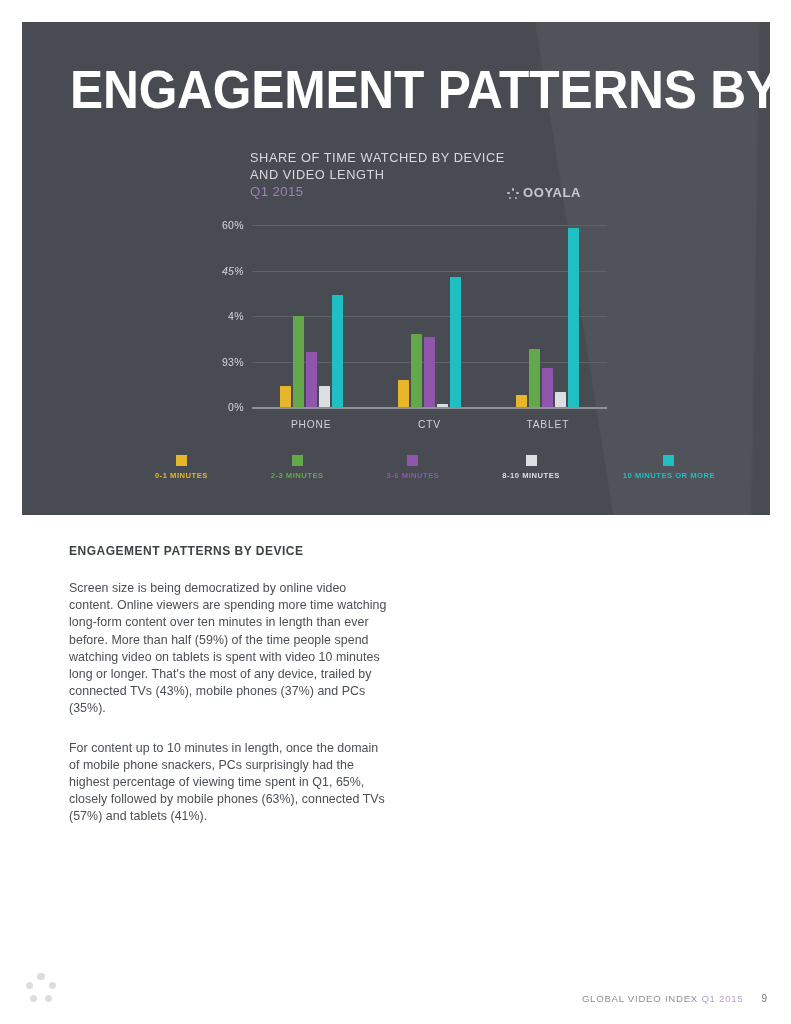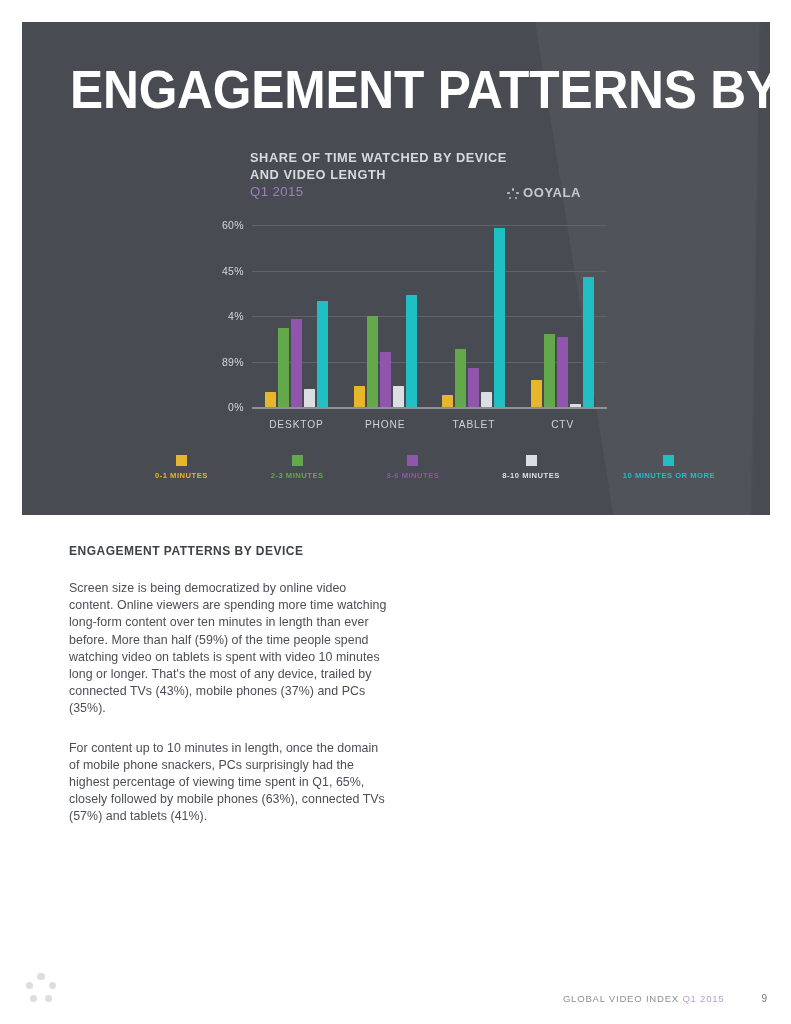--- a/index.html
+++ b/index.html
@@ -63,21 +63,21 @@
     height: 370px;
   }
   #chart-heading {
     position: absolute;
     left: 23px;
     top: 23px;
     color: #d7dadd;
     font-size: 12.8px;
     line-height: 16.5px;
     letter-spacing: 0.55px;
-    font-weight: bold;
+    font-weight: normal;
     white-space: pre-line;
   }
   #chart-period {
     position: absolute;
     left: 23px;
     top: 57px;
     color: #9f7fbd;
     font-size: 13.2px;
     letter-spacing: 0.4px;
   }
@@ -243,21 +243,21 @@
   #footer-logo i:nth-child(3) { left: 25px;   top: 10px; }
   #footer-logo i:nth-child(4) { left: 6px;    top: 23px; }
   #footer-logo i:nth-child(5) { left: 20.5px; top: 23px; }
 
   #footer-meta {
     position: absolute;
     right: 24px;
     bottom: 20px;
     display: flex;
     align-items: baseline;
-    gap: 37px;
+    gap: 18px;
   }
   #footer-index {
     color: #8b9097;
     font-size: 9.6px;
     letter-spacing: 0.75px;
   }
   #footer-period {
     color: #b79fce;
     letter-spacing: 0.75px;
   }
@@ -289,61 +289,53 @@
           <i></i>
       </span>
       <span class="word">OOYALA</span>
     </div>
 
     <div id="plot">
       <div id="gridlines">
           <div class="grid-line baseline" style="top: 182px;"></div>
           <div class="y-tick" style="top: 182px;">0%</div>
           <div class="grid-line" style="top: 136.5px;"></div>
-          <div class="y-tick" style="top: 136.5px;">89%</div>
+          <div class="y-tick" style="top: 136.5px;">93%</div>
           <div class="grid-line" style="top: 91px;"></div>
           <div class="y-tick" style="top: 91px;">4%</div>
           <div class="grid-line" style="top: 45.5px;"></div>
-          <div class="y-tick" style="top: 45.5px;">45%</div>
+          <div class="y-tick" style="top: 45.5px; font-style: italic;">45%</div>
           <div class="grid-line" style="top: 0px;"></div>
           <div class="y-tick" style="top: 0px;">60%</div>
         </div>
       <div id="groups">
-          <div class="bar-group">
-            <div class="bar" style="height: 15.1667px; background: rgb(232, 182, 43);"></div>
-            <div class="bar" style="height: 78.8667px; background: rgb(99, 168, 75);"></div>
-            <div class="bar" style="height: 87.9667px; background: rgb(143, 86, 171);"></div>
-            <div class="bar" style="height: 18.2px; background: rgb(220, 223, 226);"></div>
-            <div class="bar" style="height: 106.167px; background: rgb(31, 191, 196);"></div>
-            <div class="x-label">DESKTOP</div>
-          </div>
           <div class="bar-group">
             <div class="bar" style="height: 21.2333px; background: rgb(232, 182, 43);"></div>
             <div class="bar" style="height: 91px; background: rgb(99, 168, 75);"></div>
             <div class="bar" style="height: 54.6px; background: rgb(143, 86, 171);"></div>
             <div class="bar" style="height: 21.2333px; background: rgb(220, 223, 226);"></div>
             <div class="bar" style="height: 112.233px; background: rgb(31, 191, 196);"></div>
             <div class="x-label">PHONE</div>
           </div>
           <div class="bar-group">
+            <div class="bar" style="height: 27.3px; background: rgb(232, 182, 43);"></div>
+            <div class="bar" style="height: 72.8px; background: rgb(99, 168, 75);"></div>
+            <div class="bar" style="height: 69.7667px; background: rgb(143, 86, 171);"></div>
+            <div class="bar" style="height: 3.03333px; background: rgb(220, 223, 226);"></div>
+            <div class="bar" style="height: 130.433px; background: rgb(31, 191, 196);"></div>
+            <div class="x-label">CTV</div>
+          </div>
+          <div class="bar-group">
             <div class="bar" style="height: 12.1333px; background: rgb(232, 182, 43);"></div>
             <div class="bar" style="height: 57.6333px; background: rgb(99, 168, 75);"></div>
             <div class="bar" style="height: 39.4333px; background: rgb(143, 86, 171);"></div>
             <div class="bar" style="height: 15.1667px; background: rgb(220, 223, 226);"></div>
             <div class="bar" style="height: 178.967px; background: rgb(31, 191, 196);"></div>
             <div class="x-label">TABLET</div>
           </div>
-          <div class="bar-group">
-            <div class="bar" style="height: 27.3px; background: rgb(232, 182, 43);"></div>
-            <div class="bar" style="height: 72.8px; background: rgb(99, 168, 75);"></div>
-            <div class="bar" style="height: 69.7667px; background: rgb(143, 86, 171);"></div>
-            <div class="bar" style="height: 3.03333px; background: rgb(220, 223, 226);"></div>
-            <div class="bar" style="height: 130.433px; background: rgb(31, 191, 196);"></div>
-            <div class="x-label">CTV</div>
-          </div>
         </div>
     </div>
 
     <div id="legend">
         <div class="legend-item">
           <span class="legend-swatch" style="background: rgb(232, 182, 43);"></span>
           <span class="legend-label" style="color: rgb(232, 182, 43);">0-1 MINUTES</span>
         </div>
         <div class="legend-item">
           <span class="legend-swatch" style="background: rgb(99, 168, 75);"></span>

